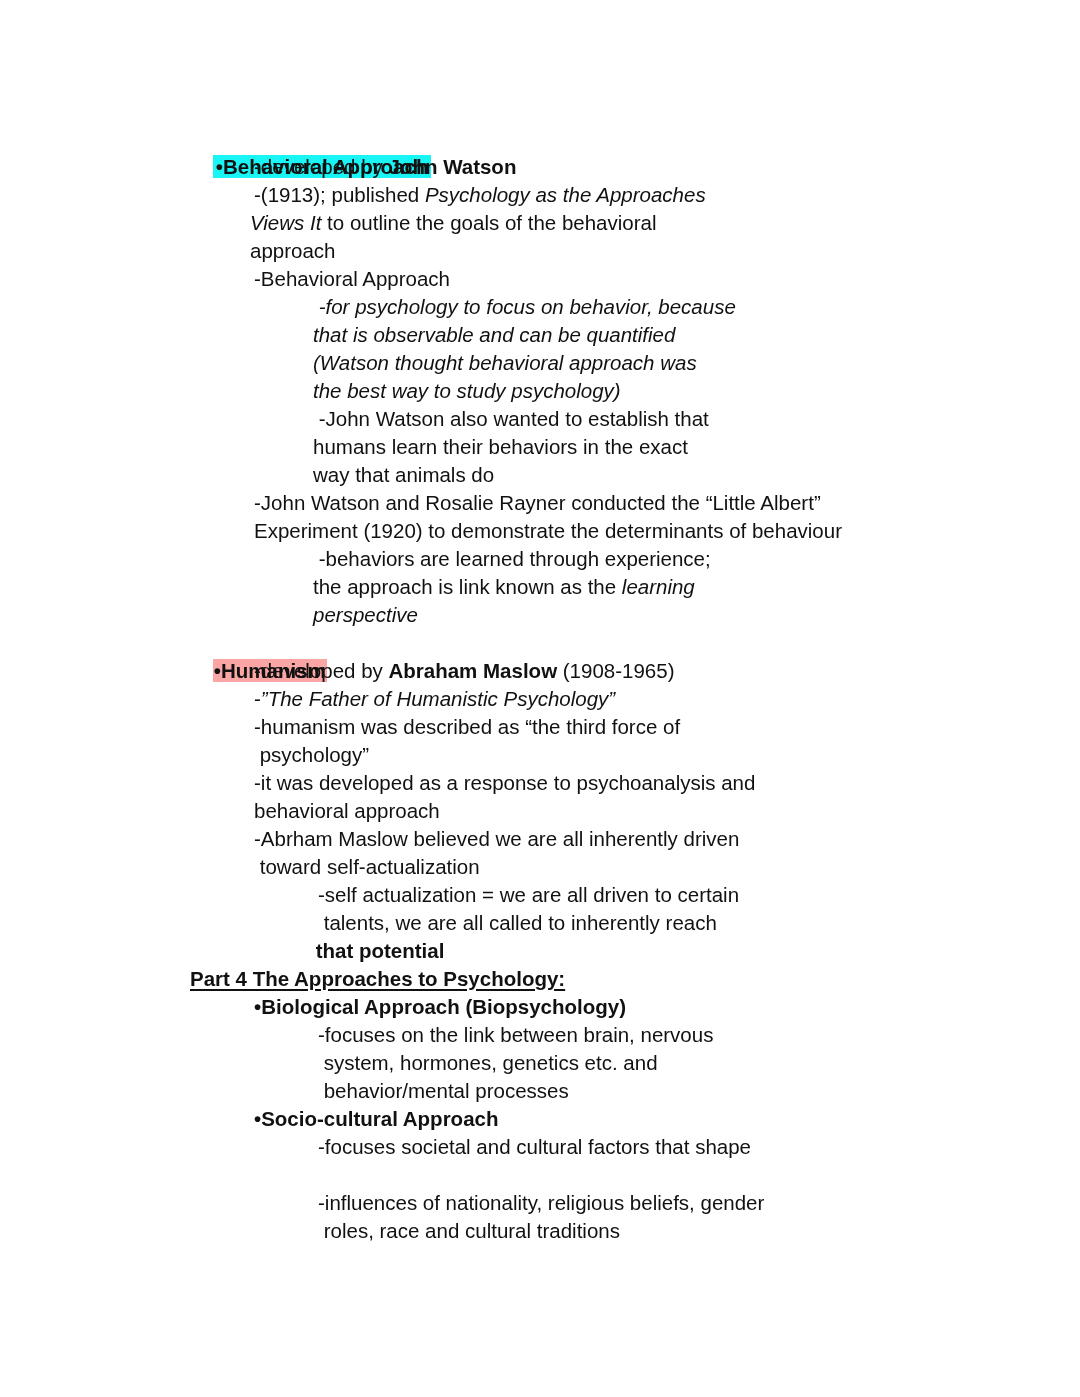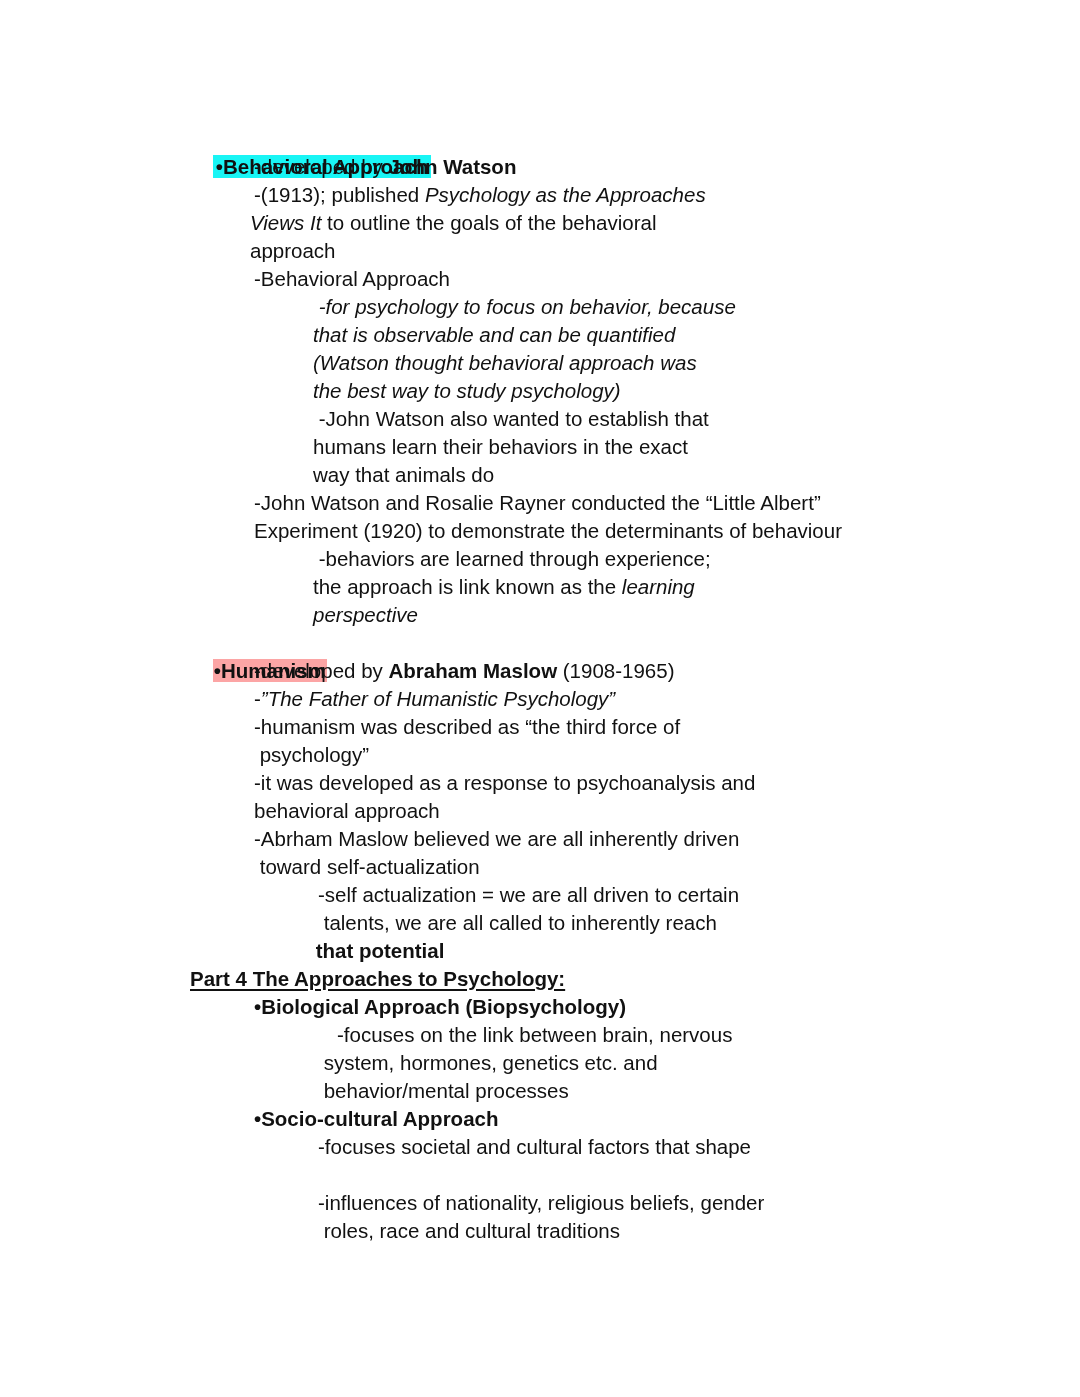--- a/index.html
+++ b/index.html
@@ -75,21 +75,21 @@
   <div class="line" style="left:254px; top:797px;">behavioral approach</div>
   <div class="line" style="left:254px; top:825px;">-Abrham Maslow believed we are all inherently driven</div>
   <div class="line" style="left:254px; top:853px;"> toward self-actualization</div>
   <div class="line" style="left:318px; top:881px;">-self actualization = we are all driven to certain</div>
   <div class="line" style="left:318px; top:909px;"> talents, we are all called to inherently reach</div>
   <div class="line" style="left:310px; top:937px;font-weight:bold;"> that potential</div>
 
   <div class="line b u" style="left:190px; top:965px;">Part 4 The Approaches to Psychology:</div>
 
   <div class="line b" style="left:254px; top:993px;">•Biological Approach (Biopsychology)</div>
-  <div class="line" style="left:318px; top:1021px;margin-left:19px;">-focuses on the link between brain, nervous</div>
+  <div class="line" style="left:318px; top:1021px;">-focuses on the link between brain, nervous</div>
   <div class="line" style="left:318px; top:1049px;"> system, hormones, genetics etc. and</div>
   <div class="line" style="left:318px; top:1077px;"> behavior/mental processes</div>
 
   <div class="line b" style="left:254px; top:1105px;">•Socio-cultural Approach</div>
   <div class="line" style="left:318px; top:1133px;">-focuses societal and cultural factors that shape</div>
   <div class="line" style="left:318px; top:1189px;">-influences of nationality, religious beliefs, gender</div>
   <div class="line" style="left:318px; top:1217px;"> roles, race and cultural traditions</div>
 
 </div>
 

